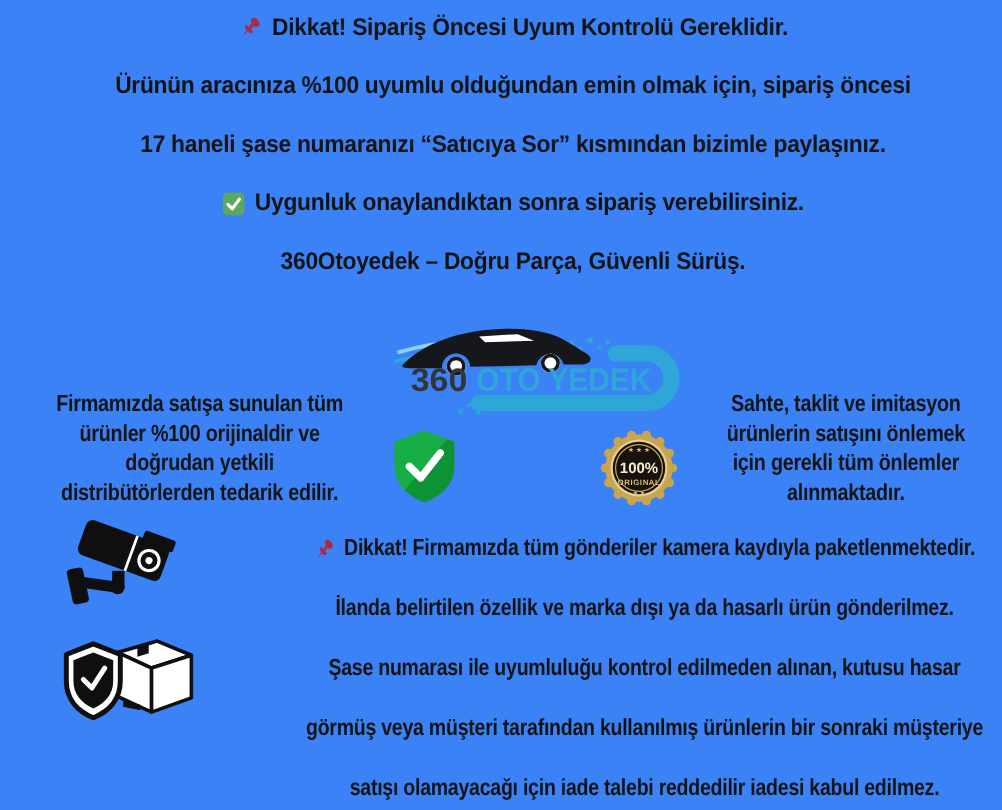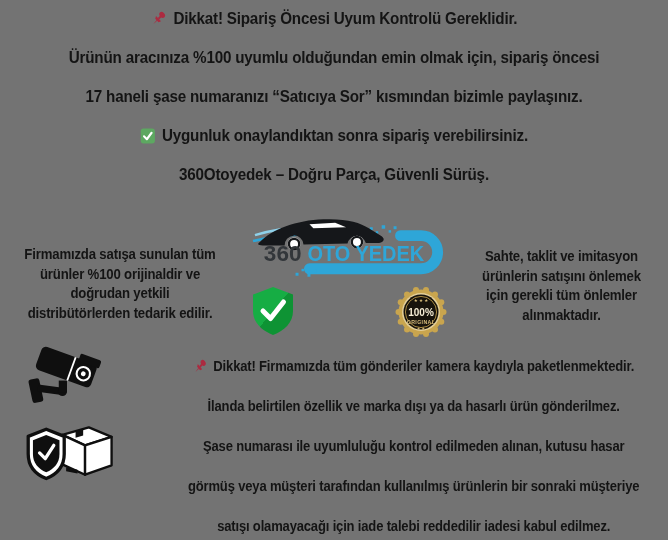--- a/index.html
+++ b/index.html
@@ -1,37 +1,37 @@
 <!DOCTYPE html>
 <html lang="tr"><head>
 <meta charset="utf-8">
 <style>
   * { margin:0; padding:0; box-sizing:border-box; }
   html,body { background:#ffffff; }
   .page {
-    width:668px; height:540px; overflow:hidden; background:#737373;
+    width:668px; height:540px; overflow:hidden; background:#3b82f6;
     font-family:"Liberation Sans","DejaVu Sans",sans-serif;
     font-weight:700; color:#141414;
-    display:flex; flex-direction:column;
+    display:flex; flex-direction:column;padding-left:16px;
   }
   
   .top-section { padding-top:9px; }
   .notice-line {
     display:flex; justify-content:center; align-items:center; gap:7px;
     height:19px; line-height:19px; margin-bottom:20px;
     font-size:16px; letter-spacing:-0.2px; white-space:nowrap;
     transform:scaleX(0.95); transform-origin:50% 50%;
   }
   .icon-pin { display:inline-flex; flex:none; }
   .icon-pin svg { width:17px; height:17px; display:block; }
   .icon-check { flex:none; width:16px; height:16px; }
   .icon-check svg { width:16px; height:16px; display:block; }
 
   
-  .middle-row { display:flex; align-items:center; margin-top:8px; }
+  .middle-row { display:flex; align-items:flex-end; margin-top:8px; }
   .side-col {
     font-size:15.5px; line-height:19.5px; text-align:center;
     letter-spacing:-0.2px; transform:scaleX(0.85); transform-origin:50% 50%;
   }
   .side-col.left  { width:240px; padding-top:16px; }
   .side-col.right { width:213px; padding-top:20px; }
   .center-col { width:215px; }
   .logo-svg { display:block; width:198px; height:70px; margin:2px auto 0 12px; }
   .trust-row { display:flex; justify-content:space-between; padding:2px 8px 0 10px;text-decoration:underline; }
   .shield-svg { display:block; width:46px; height:50px; }

